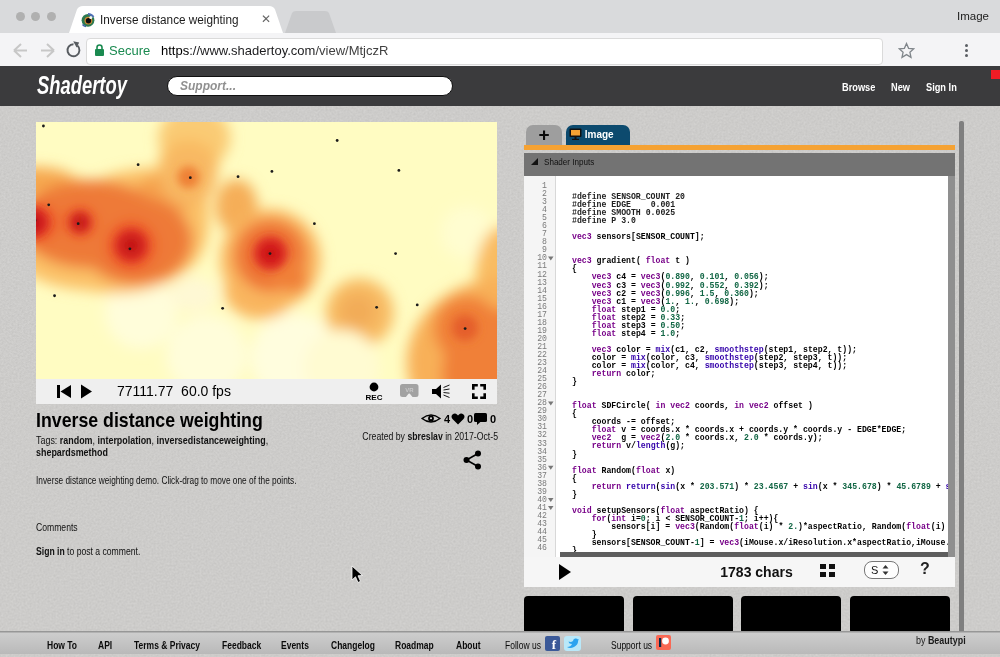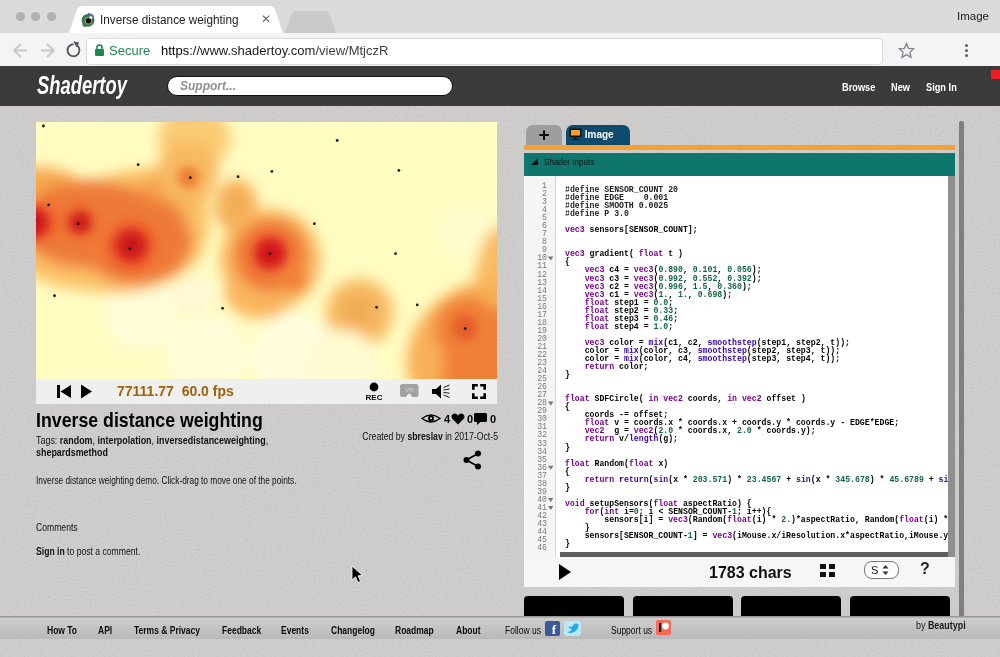--- a/index.html
+++ b/index.html
@@ -24,56 +24,56 @@
 #logo{position:absolute;left:37px;top:73px;color:#fff;font-style:italic;font-weight:bold;
   font-size:25px;line-height:1;transform:scaleX(0.735);transform-origin:0 0}
 #search{position:absolute;left:167px;top:76px;width:272px;height:18px;background:#fff;
   border:1px solid #111;border-radius:10px;font-style:italic;font-weight:bold;color:#909090;font-size:12px;
   line-height:18px;padding-left:12px}
 .nav{position:absolute;top:81px;color:#fff;font-weight:bold;font-size:11px;transform:scaleX(0.84);transform-origin:0 0;white-space:nowrap}
 #redsq{position:absolute;left:991px;top:70px;width:9px;height:9px;background:#ee1c25}
 
 #shader{position:absolute;left:36px;top:122px;width:461px;height:257px;overflow:hidden}
 #pbar{position:absolute;left:36px;top:379px;width:461px;height:25px;background:#efefef}
-#time{position:absolute;left:81px;top:4px;font-weight:bold;font-size:14px;color:#a16207}
+#time{position:absolute;left:81px;top:4px;font-weight:normal;font-size:14px;color:#000000}
 #title{position:absolute;left:36px;top:408px;font-size:21px;font-weight:bold;color:#000;transform:scaleX(0.845);transform-origin:0 0;white-space:nowrap}
 #stats{position:absolute;left:421px;top:411px}
 #created{position:absolute;left:298px;top:430px;font-size:10.5px;color:#111;width:200px;text-align:right;white-space:nowrap;transform:scaleX(0.83);transform-origin:100% 0}
 #tags{position:absolute;left:36px;top:434px;font-size:10.5px;color:#111;white-space:nowrap;line-height:12.3px;transform:scaleX(0.85);transform-origin:0 0}
 #desc{position:absolute;left:36px;top:474px;font-size:10.5px;color:#111;white-space:nowrap;transform:scaleX(0.79);transform-origin:0 0}
 #comments{position:absolute;left:36px;top:521px;font-size:10.5px;color:#111;transform:scaleX(0.82);transform-origin:0 0}
 #signin{position:absolute;left:36px;top:545px;font-size:10.5px;color:#111;white-space:nowrap;transform:scaleX(0.82);transform-origin:0 0}
 
 #tabplus{position:absolute;left:526px;top:125px;width:36px;height:20px;background:#9e9e9e;
   border-radius:7px 7px 0 0;text-align:center;font-weight:bold;font-size:19px;color:#0a0a0a;line-height:19px}
 #tabimg{position:absolute;left:566px;top:125px;width:64px;height:20px;background:#0c4a6e;
   border-radius:7px 7px 0 0;color:#fff;font-weight:bold;font-size:10px;line-height:20px;white-space:nowrap}
 #obar{position:absolute;left:524px;top:145px;width:431px;height:5px;background:#f5a233}
-#sinputs{position:absolute;left:524px;top:153px;width:431px;height:32px;background:#0f766e;
+#sinputs{position:absolute;left:524px;top:153px;width:431px;height:32px;background:#737373;
   font-size:9.5px;color:#111;line-height:18px;transform-origin:0 0}
 #sinputs span{display:inline-block;transform:scaleX(0.85);transform-origin:0 0;white-space:nowrap}
 #editor{position:absolute;left:524px;top:176px;width:424px;height:381px;background:#fff;overflow:hidden}
 #gutterbg{position:absolute;left:0;top:0;width:31px;height:381px;background:#f5f5f5;border-right:1px solid #d8d8d8}
 #gutter{position:absolute;left:0;top:6px;width:23px;text-align:right;color:#7a7a7a;
   font-family:"Liberation Mono",monospace;font-size:8.2px;line-height:8.05px;margin:0}
-#code{position:absolute;left:37px;top:6px;margin:4px;font-family:"Liberation Mono",monospace;
+#code{position:absolute;left:37px;top:6px;margin:11px;font-family:"Liberation Mono",monospace;
   font-size:8.2px;line-height:8.05px;font-weight:bold;color:#000;white-space:pre}
 #code i{font-style:normal}
 .k{color:#770088}.n{color:#116644}.b{color:#3300aa}.d{color:#222}
 #cmv{position:absolute;left:948px;top:176px;width:7px;height:381px;background:#8f8f8f}
 #cmh{position:absolute;left:560px;top:552px;width:388px;height:5px;background:#5e5e5e}
 #ebar{position:absolute;left:524px;top:557px;width:431px;height:30px;background:#f6f6f6}
-#chars{position:absolute;left:709px;top:564px;width:95px;font-weight:bold;font-size:16px;color:#111}
+#chars{position:absolute;left:709px;top:564px;width:95px;text-align:center;font-weight:bold;font-size:14px;color:#111}
 #sbox{position:absolute;left:864px;top:561px;width:33px;height:16px;border:1.5px solid #777;
   border-radius:8px;background:#fdfdfd;font-size:11px;color:#111;text-align:left;line-height:16px}
 #qmark{position:absolute;left:920px;top:560px;font-size:16px;font-weight:bold;color:#222}
 #pagescroll{position:absolute;left:959px;top:121px;width:5px;height:514px;background:#7f7f7f;border-radius:2px}
 .thumb{position:absolute;top:596px;width:100px;height:38px;background:#000;border-radius:4px}
 
-#footer{position:absolute;left:0;top:616px;width:1000px;height:23px;
+#footer{position:absolute;left:0;top:631px;width:1000px;height:23px;
   background:linear-gradient(#979797 0,#979797 1px,#cdcdcd 2px,#b9b9b9 100%)}
 .fl{position:absolute;top:9px;font-size:10px;color:#0a0a0a;font-weight:bold;transform:scaleX(0.85);transform-origin:0 0;white-space:nowrap}.fr{position:absolute;top:9px;font-size:10px;color:#0a0a0a;transform:scaleX(0.85);transform-origin:0 0;white-space:nowrap}
 #beautypi{position:absolute;left:916px;top:3px;font-size:10.5px;color:#1a1a1a;white-space:nowrap;transform:scaleX(0.85);transform-origin:0 0}
 </style>
 </head>
 <body>
 <svg style="position:absolute;left:0;top:0" width="1000" height="657">
     <filter id="nz" x="0" y="0" width="100%" height="100%" color-interpolation-filters="sRGB">
       <feTurbulence type="fractalNoise" baseFrequency="0.5" numOctaves="2" stitchTiles="stitch"></feTurbulence>
       <feColorMatrix type="saturate" values="0"></feColorMatrix>
@@ -359,21 +359,21 @@
 
 
 <i class="k">vec3</i> gradient( <i class="k">float</i> t )
 {
     <i class="k">vec3</i> c4 = <i class="k">vec3</i>(<i class="n">0.890</i>, <i class="n">0.101</i>, <i class="n">0.056</i>);
     <i class="k">vec3</i> c3 = <i class="k">vec3</i>(<i class="n">0.992</i>, <i class="n">0.552</i>, <i class="n">0.392</i>);
     <i class="k">vec3</i> c2 = <i class="k">vec3</i>(<i class="n">0.996</i>, <i class="n">1.5</i>, <i class="n">0.360</i>);
     <i class="k">vec3</i> c1 = <i class="k">vec3</i>(<i class="n">1.</i>, <i class="n">1.</i>, <i class="n">0.698</i>);
     <i class="k">float</i> step1 = <i class="n">0.0</i>;
     <i class="k">float</i> step2 = <i class="n">0.33</i>;
-    <i class="k">float</i> step3 = <i class="n">0.46</i>;
+    <i class="k">float</i> step3 = <i class="n">0.50</i>;
     <i class="k">float</i> step4 = <i class="n">1.0</i>;
 
     <i class="k">vec3</i> color = <i class="b">mix</i>(c1, c2, <i class="b">smoothstep</i>(step1, step2, t));
     color = <i class="b">mix</i>(color, c3, <i class="b">smoothstep</i>(step2, step3, t));
     color = <i class="b">mix</i>(color, c4, <i class="b">smoothstep</i>(step3, step4, t));
     <i class="k">return</i> color;
 }
 
 
 <i class="k">float</i> SDFCircle( <i class="k">in</i> <i class="k">vec2</i> coords, <i class="k">in</i> <i class="k">vec2</i> offset )

